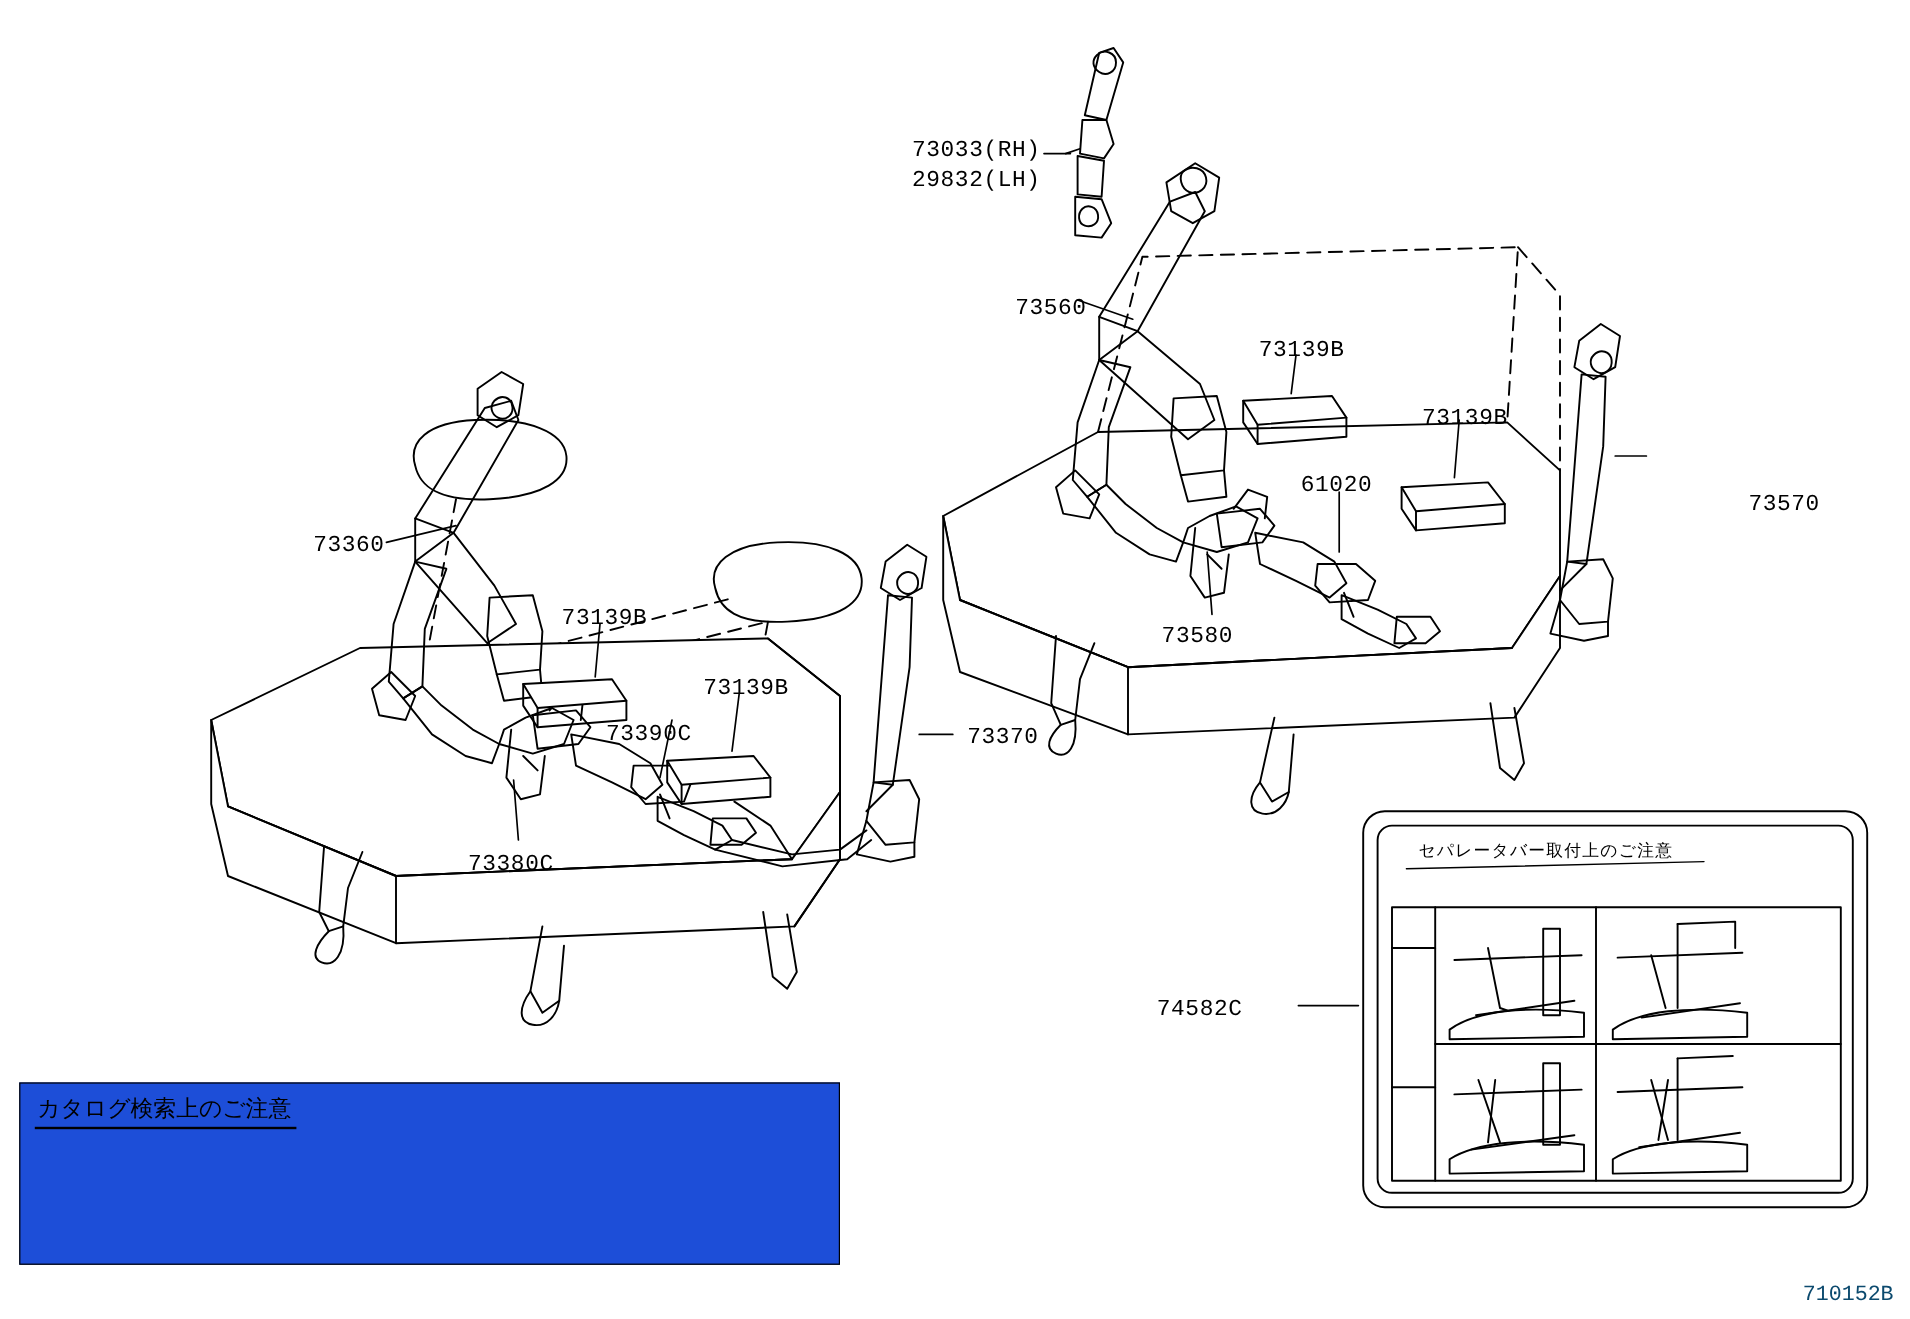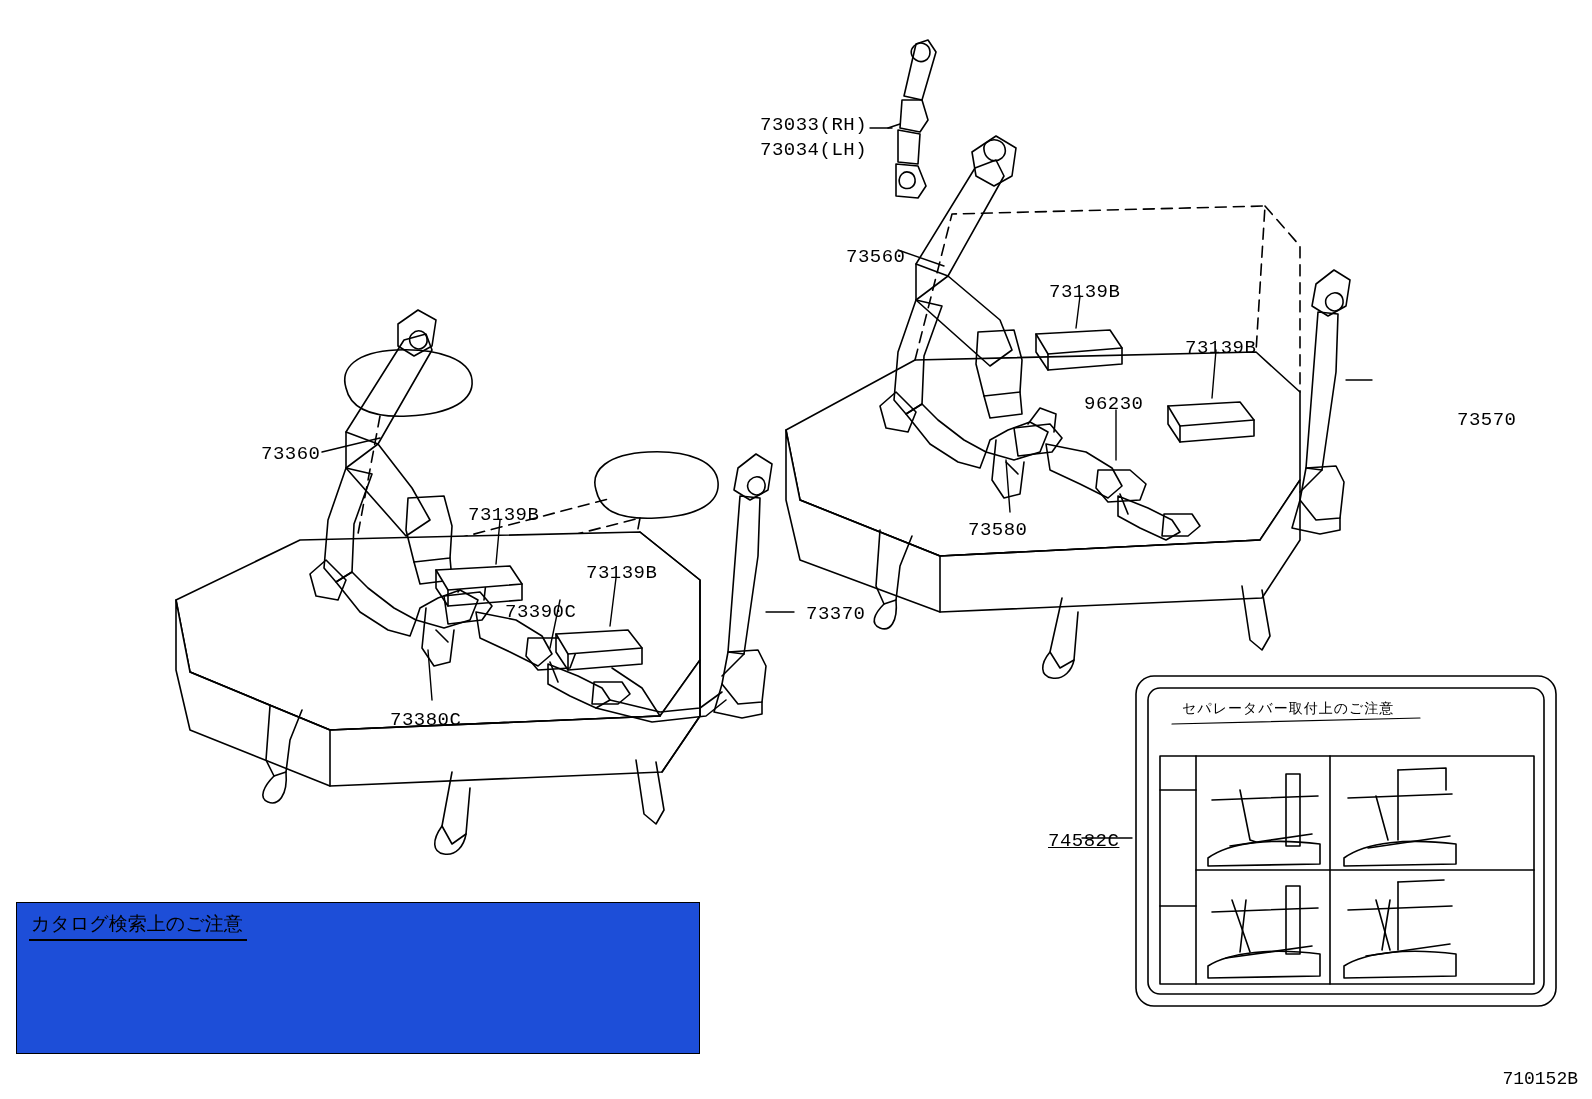--- a/index.html
+++ b/index.html
@@ -71,21 +71,21 @@
     width: 660px;
   }
   .note-p1 { top: 44px; }
   .note-p2 { top: 106px; }
   .corner-code {
     position: absolute;
     right: 14px;
     bottom: 10px;
     font-family: "Liberation Mono", monospace;
     font-size: 18px;
-    color: #000000;
+    color: #0c4a6e;
   }
 </style>
 </head>
 <body>
 
 <div id="page">
 
   <svg class="svg-layer" viewBox="0 0 1592 1099">
     <g fill="none" stroke="#000" stroke-width="1.6" stroke-linejoin="round" stroke-linecap="round">
 
@@ -267,36 +267,36 @@
       <path d="M1398 882 L1398 950"></path>
       <path d="M1376 900 L1390 950"></path>
       <path d="M1390 900 L1382 950"></path>
       <path d="M1366 956 L1450 944"></path>
       <path d="M1344 966 C1366 952 1408 948 1456 954 L1456 976 L1344 978 Z"></path>
 
       <path d="M1082 838 L1132 838" stroke-width="1.4"></path>
     </g>
   </svg>
 
-  <div class="label two-line" style="left:760px; top:113px;"><span>73033(RH)</span><br><span>73034(LH)</span></div>
+  <div class="label two-line" style="left:760px; top:113px;"><span>73033(RH)</span><br><span>29832(LH)</span></div>
 
   <div class="label" style="left:846px; top:246px;">73560</div>
   <div class="label" style="left:1049px; top:281px;">73139B</div>
   <div class="label" style="left:1185px; top:337px;">73139B</div>
   <div class="label" style="left:1457px; top:366px;margin-top:43px;">73570</div>
-  <div class="label" style="left:1084px; top:393px;">96230</div>
+  <div class="label" style="left:1084px; top:393px;">61020</div>
   <div class="label" style="left:968px; top:519px;text-align:right;">73580</div>
 
   <div class="label" style="left:261px; top:443px;">73360</div>
   <div class="label" style="left:468px; top:504px;">73139B</div>
   <div class="label" style="left:586px; top:562px;">73139B</div>
   <div class="label" style="left:505px; top:601px;">73390C</div>
   <div class="label" style="left:806px; top:603px;">73370</div>
   <div class="label" style="left:390px; top:709px;">73380C</div>
-  <div class="label" style="left:1048px; top:830px;text-decoration:underline;">74582C</div>
+  <div class="label" style="left:964px; top:830px;">74582C</div>
 
   <div style="position:absolute; left:1182px; top:700px; font-family:'DejaVu Sans', sans-serif; font-size:14px; color:#000; letter-spacing:1px;">セパレータバー取付上のご注意</div>
 
   <div class="note-box">
     <div class="note-title">カタログ検索上のご注意</div>
     <div class="note-underline"></div>
   </div>
 
   <div class="corner-code">710152B</div>
 

